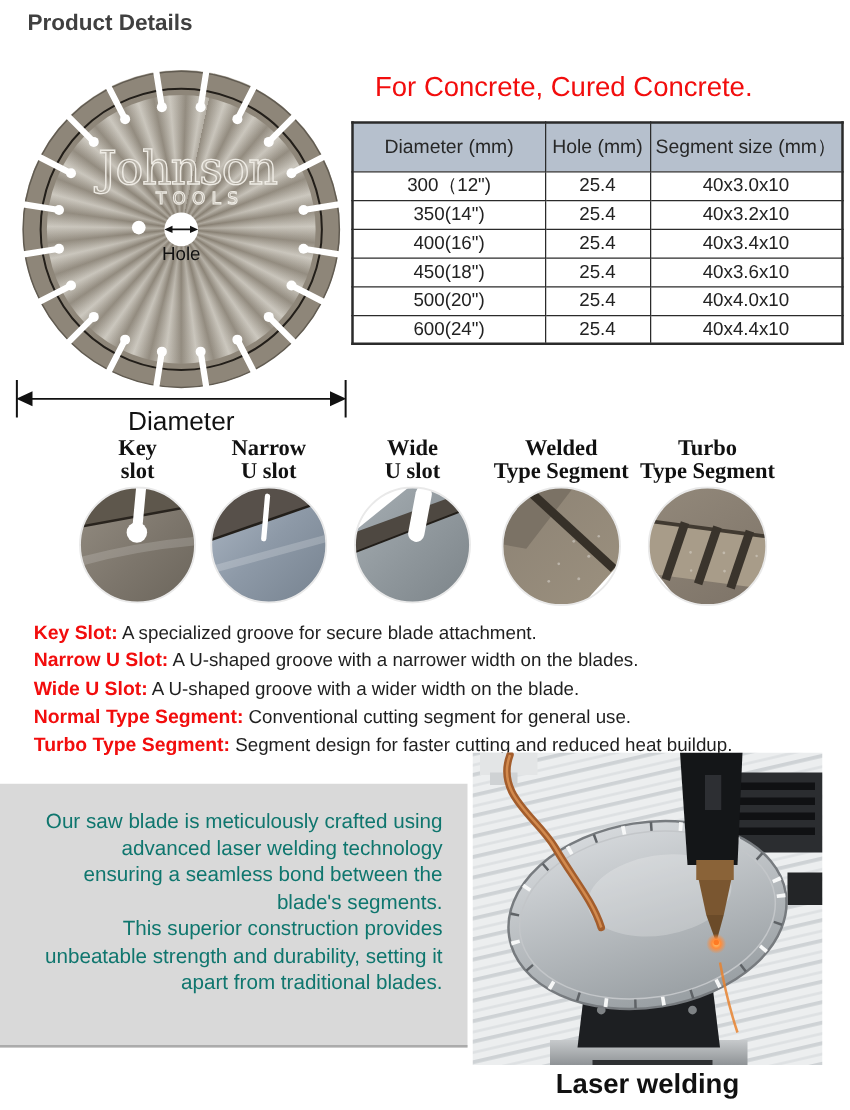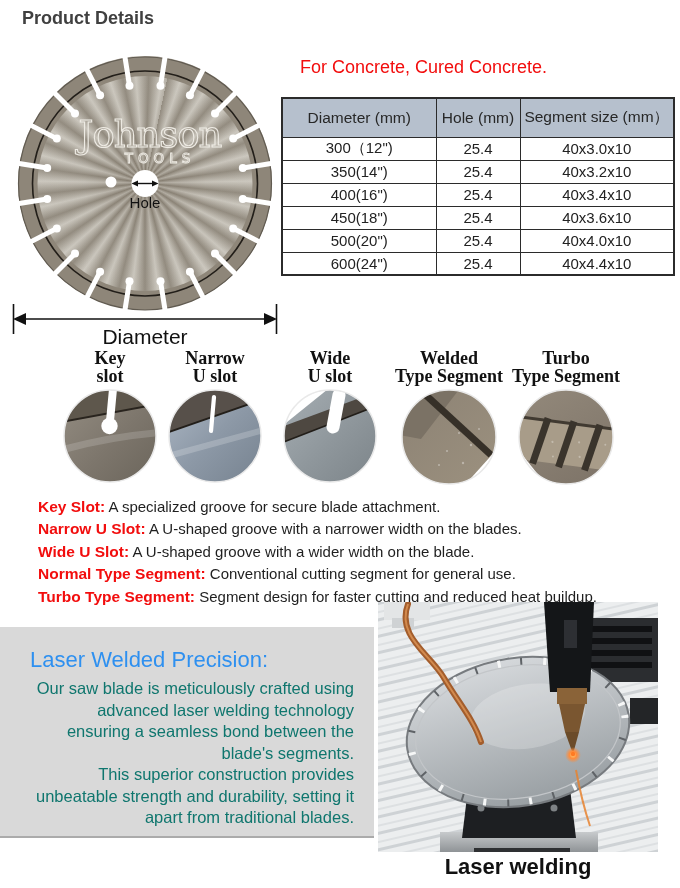--- a/index.html
+++ b/index.html
@@ -23,38 +23,38 @@
   
   .blade-disc{
     left:18px;top:56px;width:254px;height:254px;border-radius:50%;
     background:
       radial-gradient(circle at 50% 50%, rgba(105,95,80,0.40) 0%, rgba(105,95,80,0.05) 34%, rgba(0,0,0,0) 60%),
       repeating-conic-gradient(from 12deg, #948d81 0deg, #ccc8bf 7deg, #948d81 14deg);
   }
   .blade-svg{left:10px;top:55px;width:270px;height:290px;}
 
   
-  .subtitle{left:300px;top:57px;font-size:18px;color:var(--accent-red);}
+  .subtitle{left:300px;top:57px;font-size:22px;color:var(--accent-red);}
 
   
   .spec-table-wrap{left:281px;top:97px;}
   table.spec{border-collapse:collapse;width:392px;font-size:15px;color:#222;table-layout:fixed;}
   table.spec th,table.spec td{border:1.5px solid #2b2b2b;text-align:center;font-weight:normal;padding:0;}
   table.spec{border:2px solid #2b2b2b;}
   table.spec thead th{background:var(--thead-bg);height:39px;font-size:15.5px;color:#272727;}
   table.spec tbody td{height:23px;background:#fff;}
   table.spec .col1{width:154px;} table.spec .col2{width:84px;} table.spec .col3{width:154px;margin-left:20px;}
 
   
   .slot-fig{position:absolute;top:350px;text-align:center;}
   .slot-label{font-family:"Liberation Serif", serif;font-weight:bold;font-size:18px;line-height:17.5px;color:#111;height:38px;}
   .slot-fig svg{display:block;margin:1px auto 0;}
 
   
-  .desc-block{left:38px;top:496px;width:620px;}
+  .desc-block{left:27px;top:496px;width:620px;}
   .desc-line{line-height:22.4px;font-size:15px;color:#1f1f1f;white-space:nowrap;}
   .desc-line .term{color:var(--accent-red);font-weight:bold;font-size:15.5px;}
 
   
   .laser-box{
     left:0;top:627px;width:374px;height:211px;background:var(--panel-bg);
     border-bottom:2px solid #ababab;padding:20px 0 0 30px;
   }
   .laser-heading{font-size:22px;color:var(--accent-blue);margin-bottom:5px;}
   .laser-box p{font-size:16.5px;line-height:21.5px;color:#0f766e;width:324px;text-align:right;}
@@ -332,21 +332,20 @@
 
   <div class="abs desc-block">
     <div class="desc-line"><span class="term">Key Slot:</span> <span>A specialized groove for secure blade attachment.</span></div>
     <div class="desc-line"><span class="term">Narrow U Slot:</span> <span>A U-shaped groove with a narrower width on the blades.</span></div>
     <div class="desc-line"><span class="term">Wide U Slot:</span> <span>A U-shaped groove with a wider width on the blade.</span></div>
     <div class="desc-line"><span class="term">Normal Type Segment:</span> <span>Conventional cutting segment for general use.</span></div>
     <div class="desc-line"><span class="term">Turbo Type Segment:</span> <span>Segment design for faster cutting and reduced heat buildup.</span></div>
   </div>
 
   <div class="abs laser-box">
-    <div class="laser-heading">Laser Welded Precision:</div>
     <p>Our saw blade is meticulously crafted using advanced laser welding technology ensuring a seamless bond between the blade's segments.</p>
     <p>This superior construction provides unbeatable strength and durability, setting it apart from traditional blades.</p>
   </div>
 
   <svg class="abs laser-photo" viewBox="0 0 280 250">
     <defs>
       <pattern id="tbl" width="16" height="16" patternUnits="userSpaceOnUse" patternTransform="rotate(-13)">
         <rect width="16" height="16" fill="#eceeef"></rect>
         <rect y="0" width="16" height="3" fill="#ced2d5"></rect>
         <rect y="9" width="16" height="2" fill="#dde0e2"></rect>

